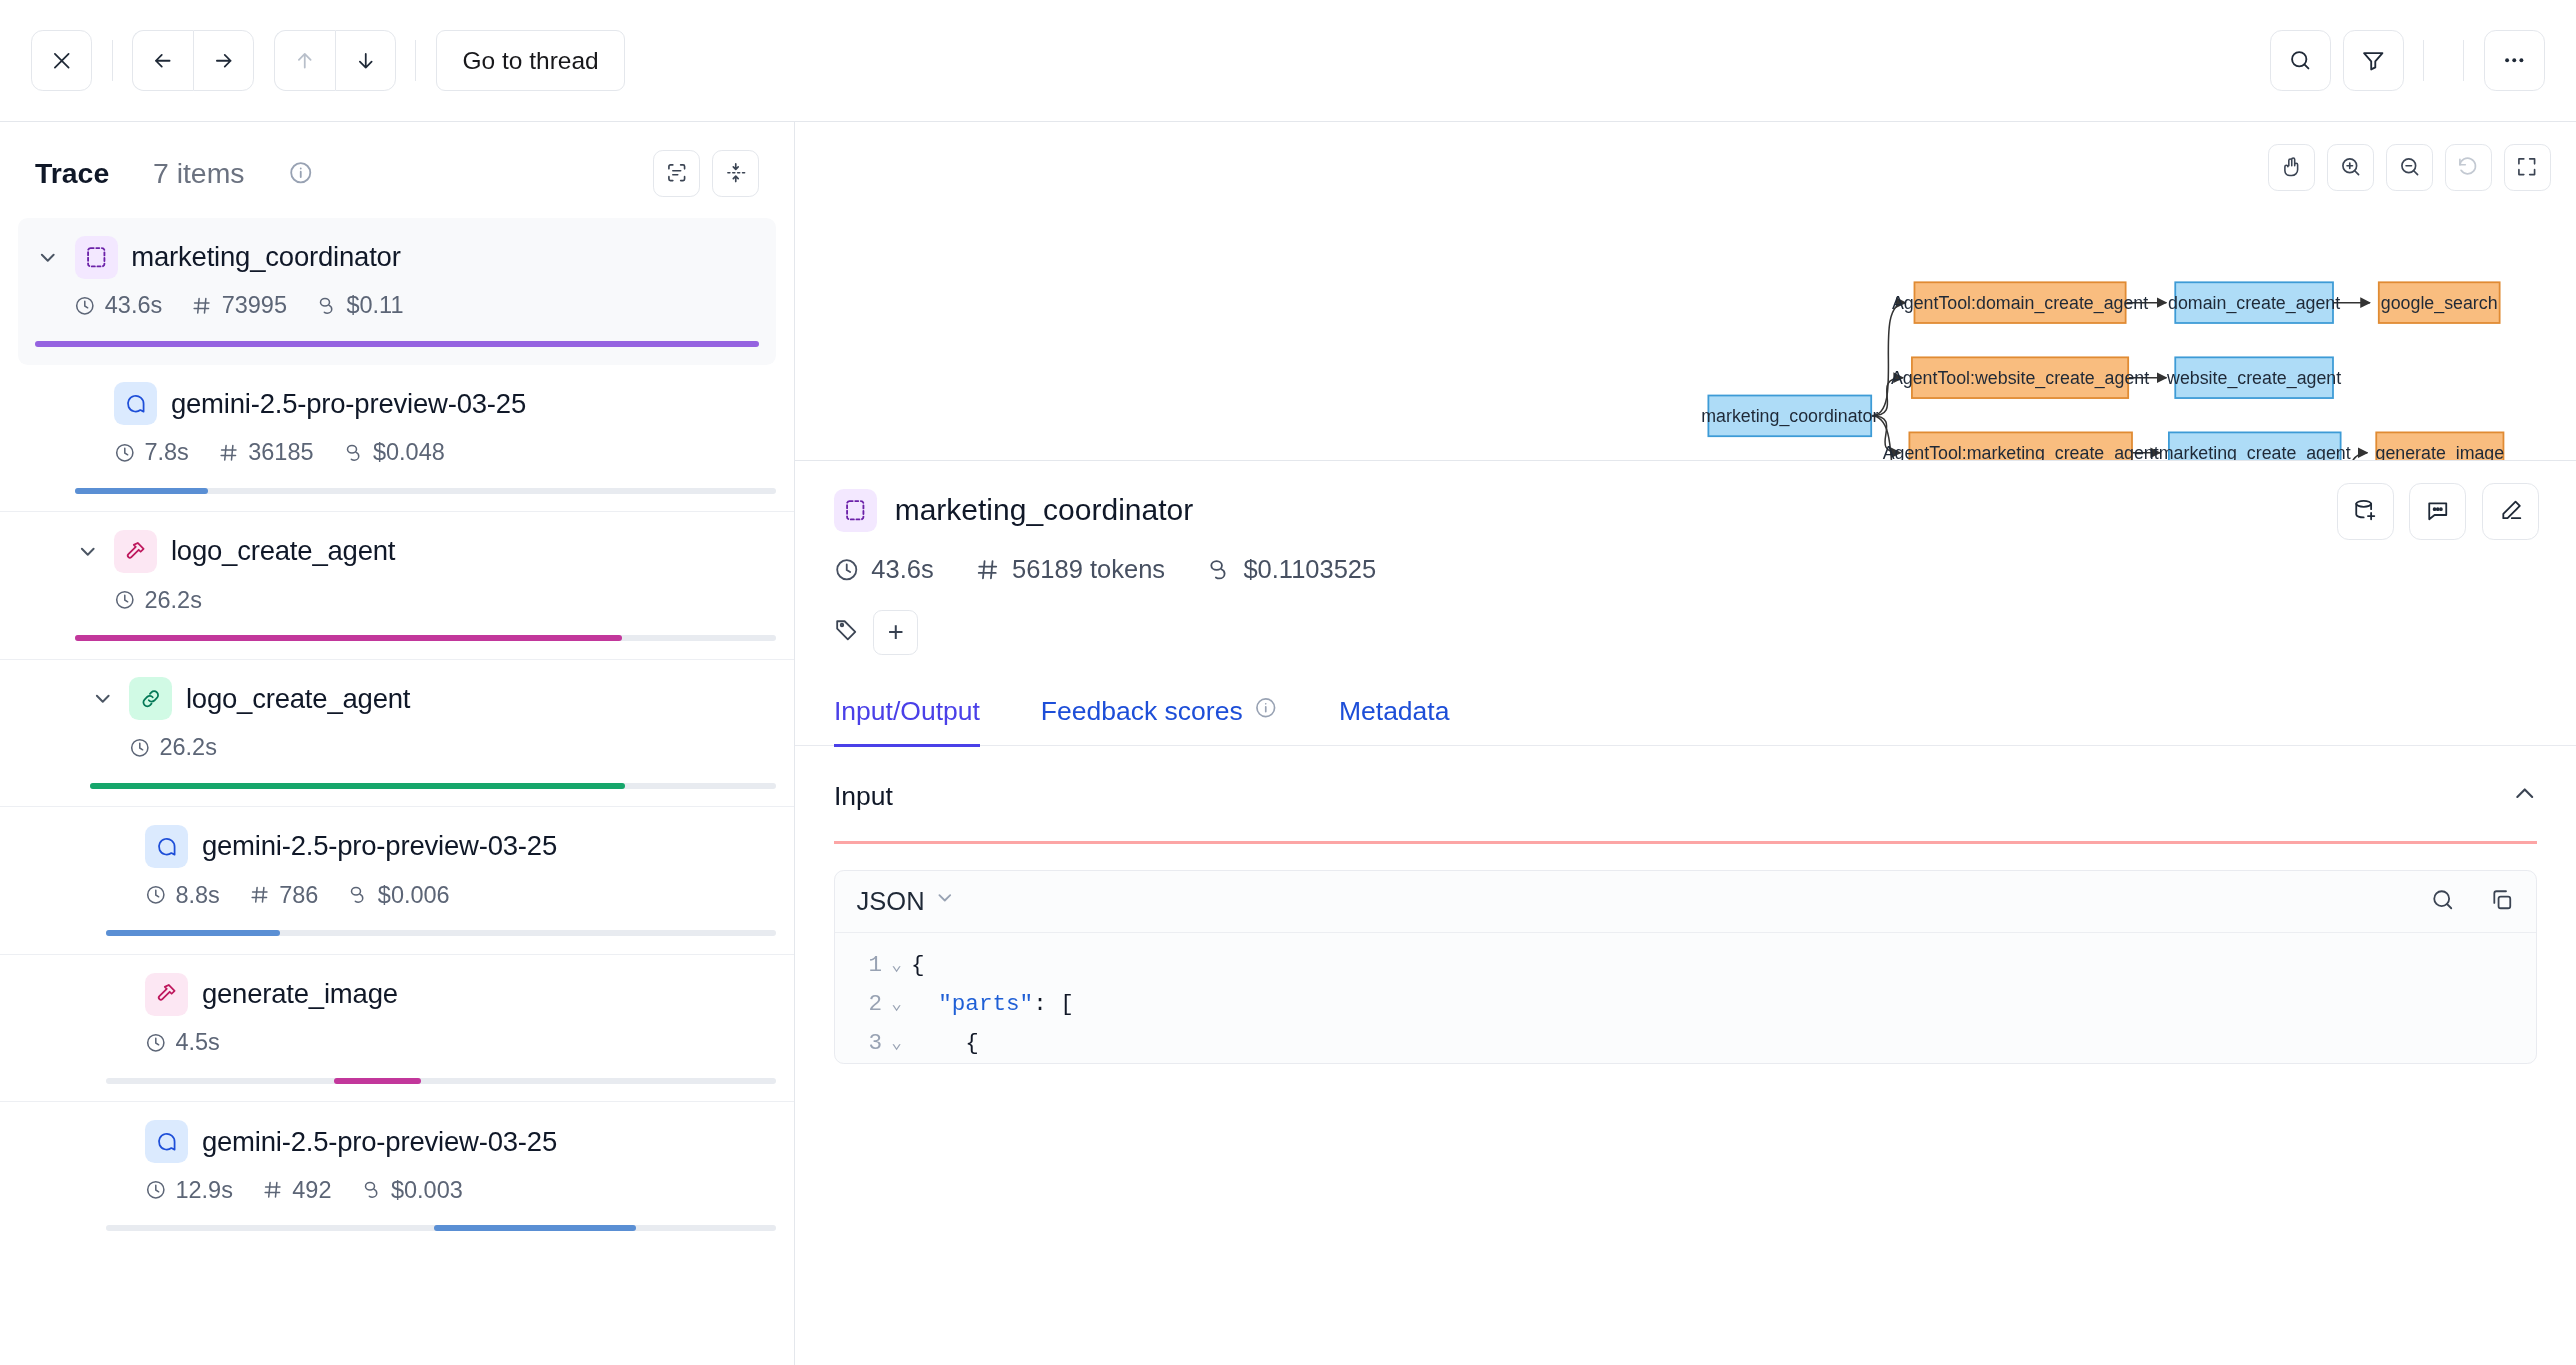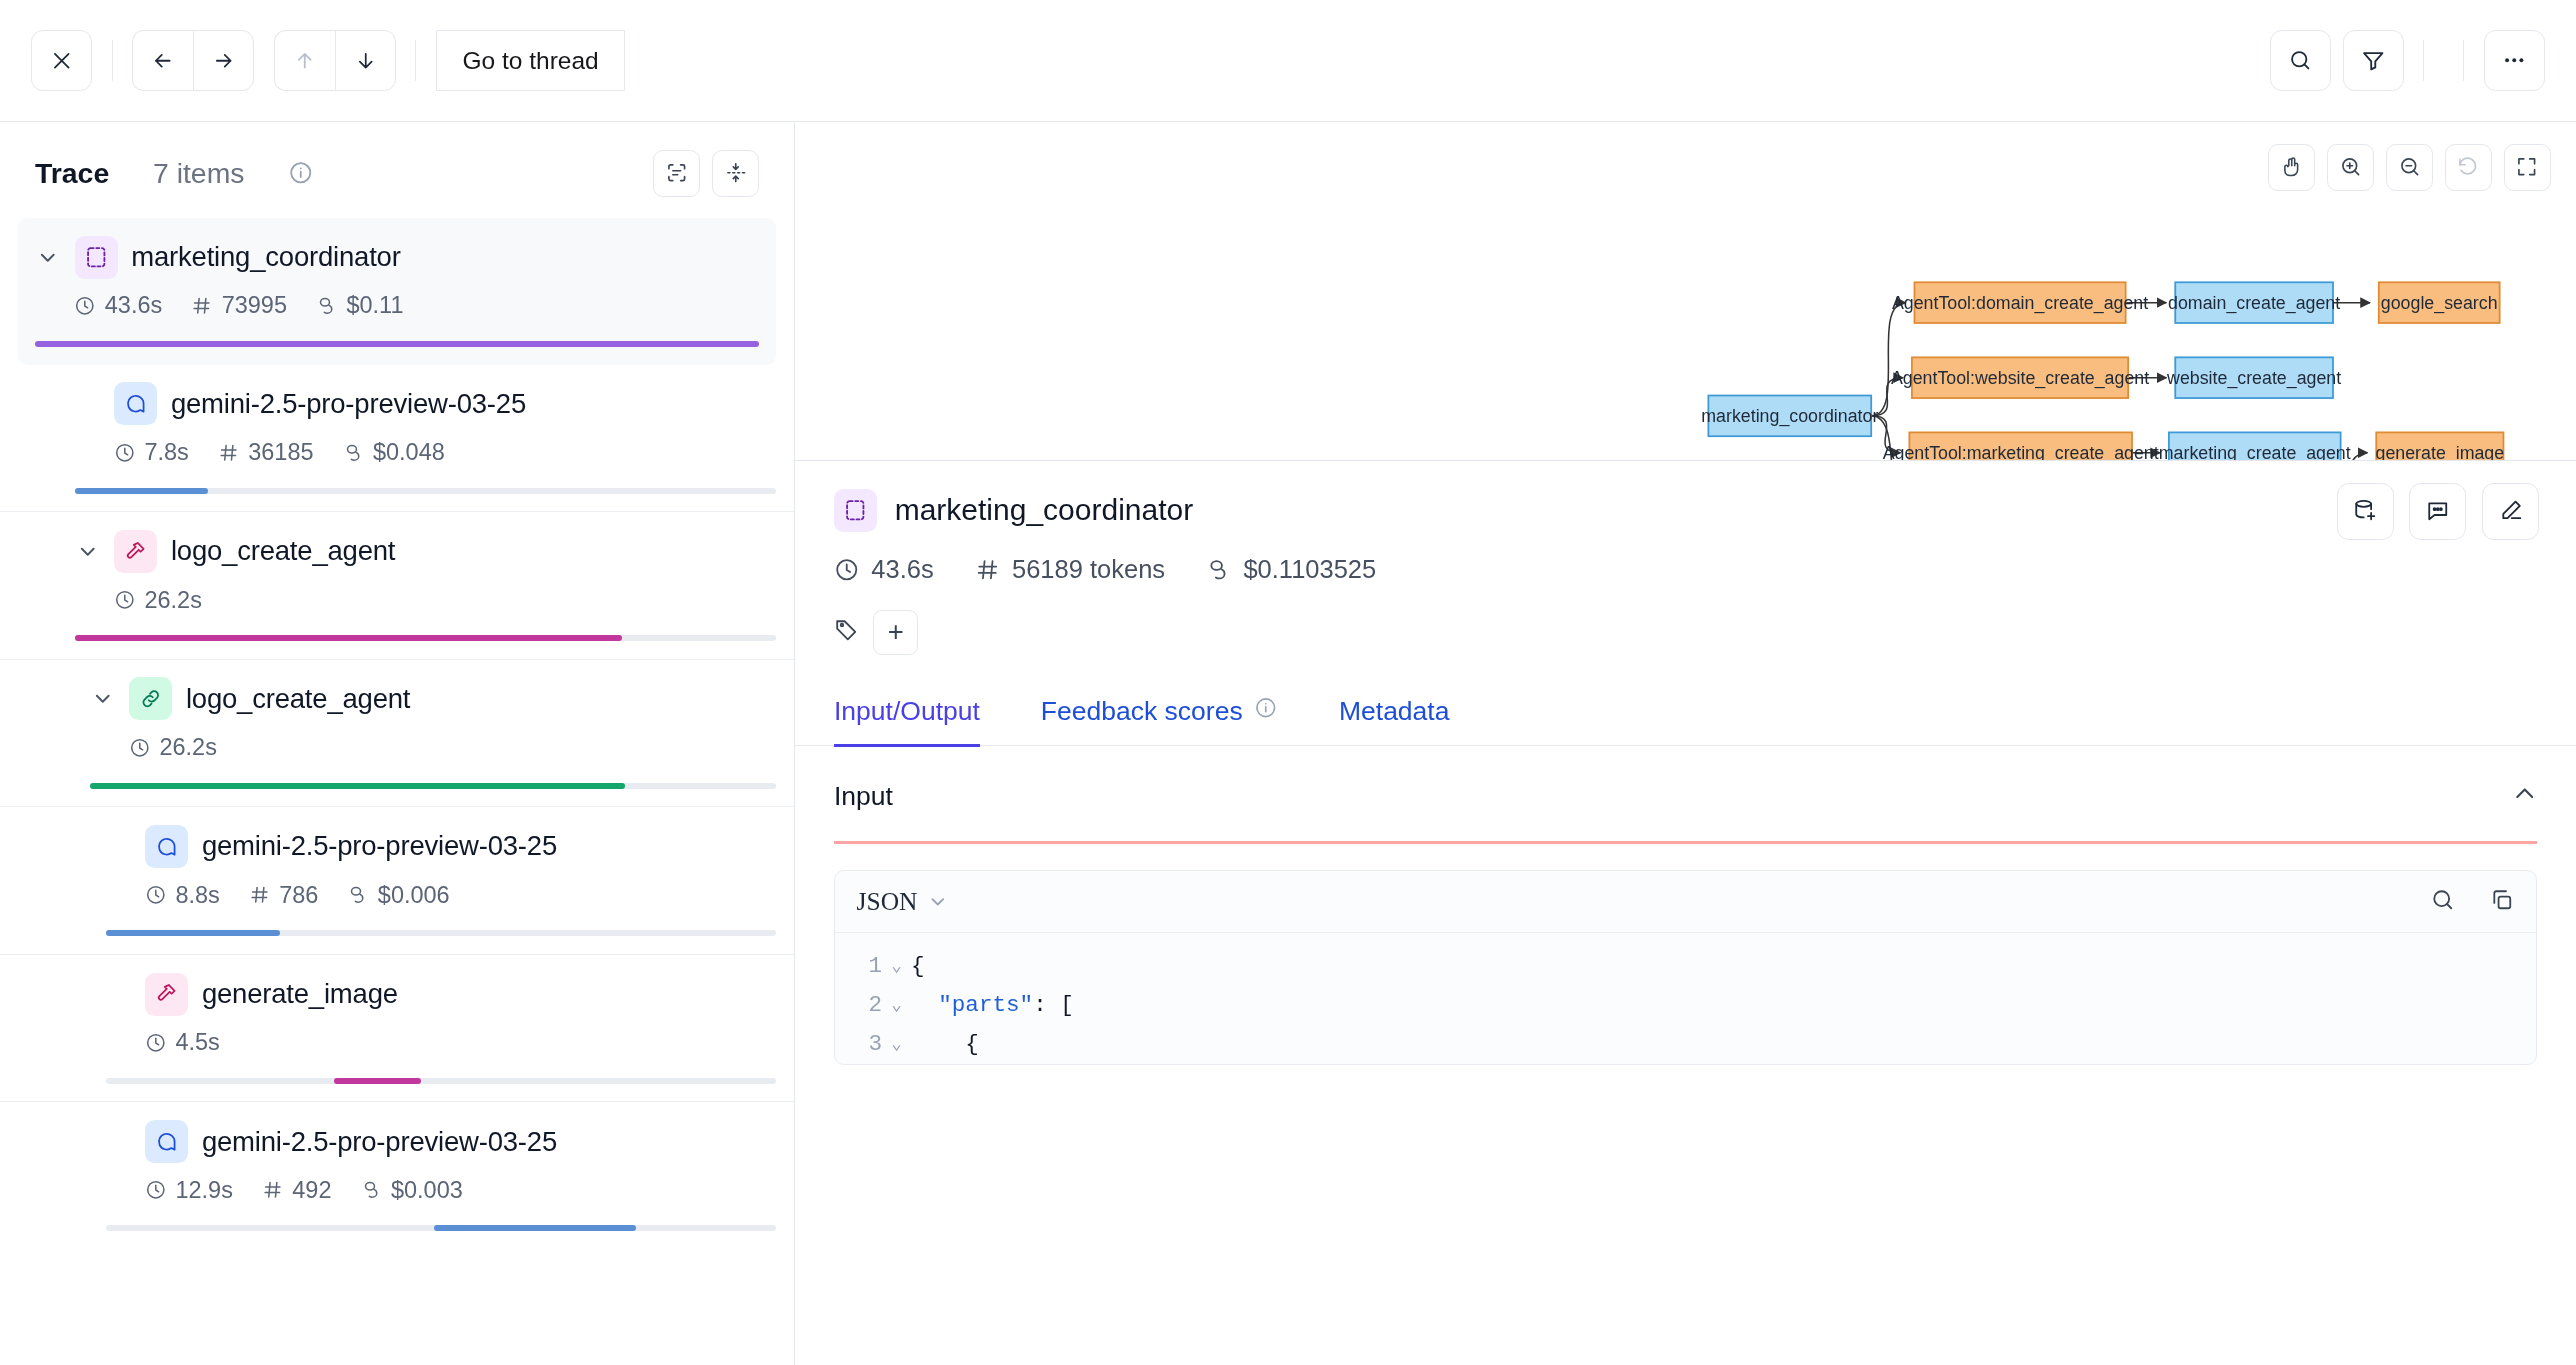--- a/index.html
+++ b/index.html
@@ -36,21 +36,21 @@
   .pairgroup { display: flex; margin-left: 0; }
   .pairgroup .iconbtn:first-child { border-radius: 11.8px 0 0 11.8px; border-right: none; }
   .pairgroup .iconbtn:last-child { border-radius: 0 11.8px 11.8px 0; }
 
   .vsep { width: 1px; height: 41px; background: #e4e7ec; margin: 0 19.6px; }
   .gap { width: 19.6px; }
 
   .pillbtn {
     height: 61px;
     border: 1px solid #e4e7ec;
-    border-radius: 1px;
+    border-radius: 9px;
     background: #fff;
     padding: 0 25.5px;
     font-size: 24.5px;
     color: #18181b;
     display: flex; align-items: center;
     cursor: pointer;
     font-family: "Liberation Sans", sans-serif;
   }
   .accentbtn {
     height: 61px;
@@ -190,22 +190,22 @@
     margin-top: 25.5px;
     border: 1px solid #e9ebf0; border-radius: 9.8px;
     background: #fbfcfd; overflow: hidden;
   }
   .code-toolbar {
     display: flex; align-items: center;
     padding: 15.7px 21.6px;
     border-bottom: 1px solid #eceef2;
   }
   .code-lang {
-    display: flex; align-items: center; gap: 9px;
-    font-size: 25.5px; color: #1f2937; cursor: pointer; font-family: Liberation Serif, serif;
+    display: flex; align-items: flex-start; gap: 9px;
+    font-size: 25.5px; color: #1f2937; cursor: pointer;
   }
   .code-tools { margin-left: auto; display: flex; gap: 33px; color: #3b4453; }
   .code-body {
     font-family: "Liberation Mono", monospace;
     font-size: 22.6px; line-height: 39px;
     padding: 13.7px 0 0 0;
   }
   .code-line { display: flex; align-items: flex-start; padding-left: 21.6px; }
   .ln { width: 25.5px; color: #98a2b3; text-align: right; flex: 0 0 25.5px; }
   .fold { width: 29px; color: #98a2b3; text-align: center; flex: 0 0 29px; font-size: 17.7px; }

